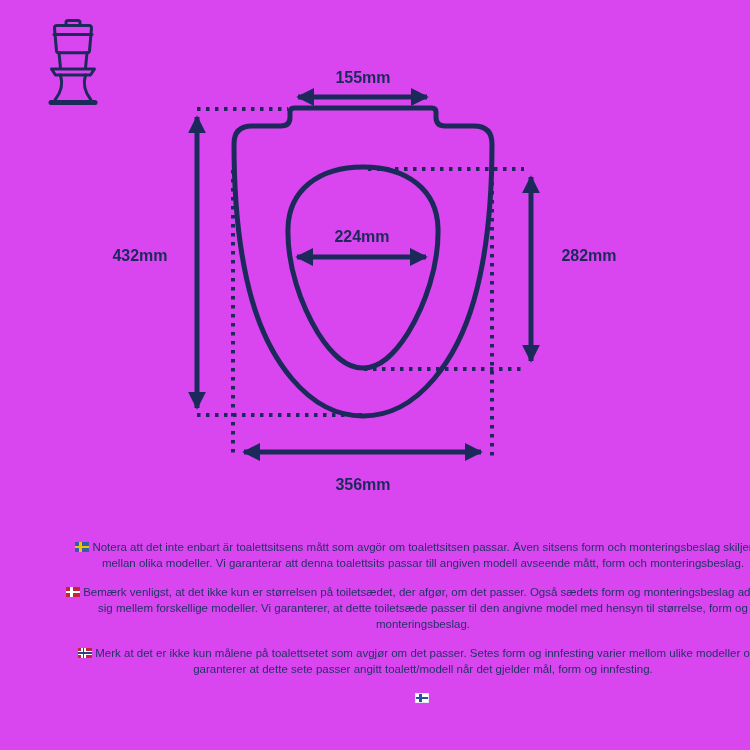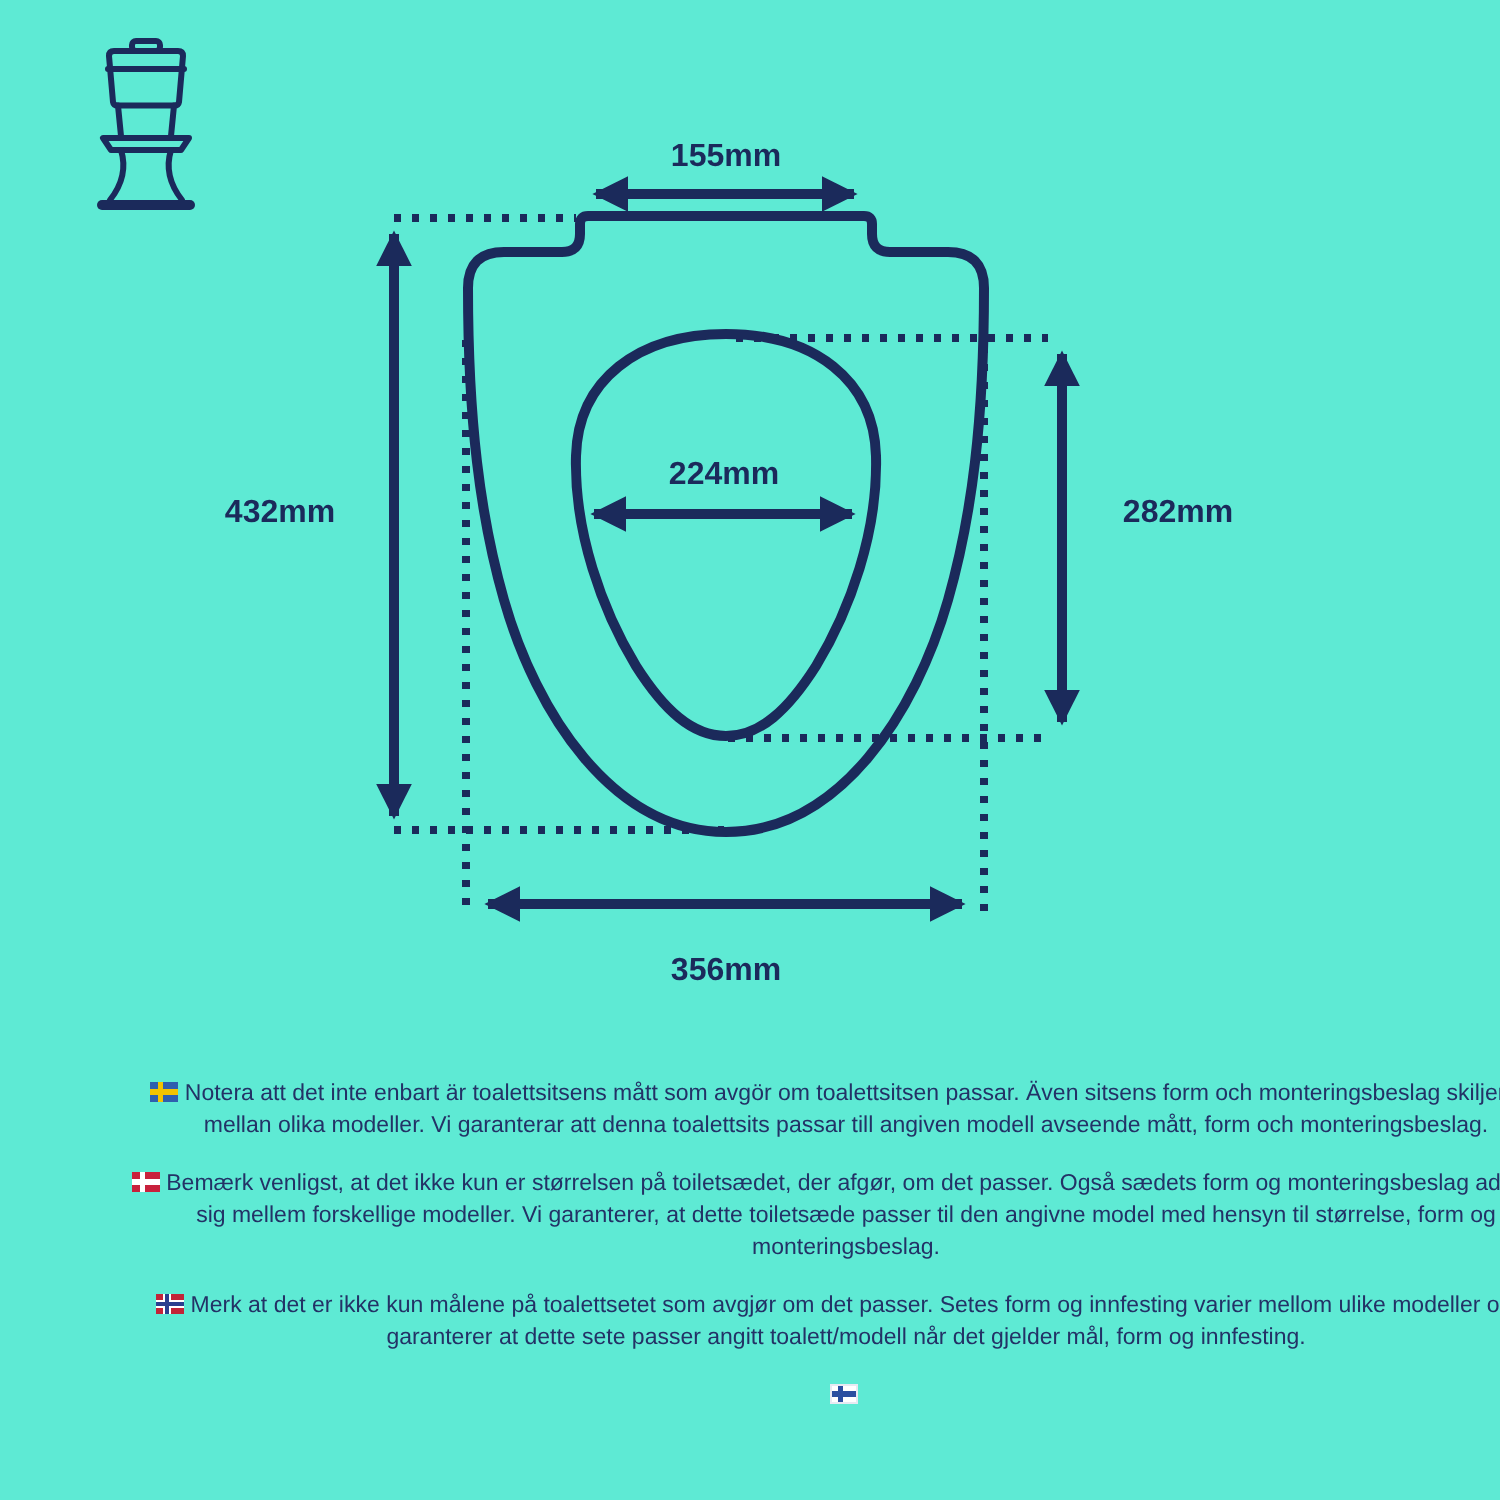--- a/index.html
+++ b/index.html
@@ -1,17 +1,17 @@
 <!DOCTYPE html>
 <html><head>
 <meta charset="utf-8">
 <style>
   html,body{margin:0;padding:0;background:#ffffff;}
   .canvas{
-    position:relative;width:750px;height:750px;background:#5eead4;overflow:hidden;
+    position:relative;width:750px;height:750px;background:#d946ef;overflow:hidden;
     font-family:"Liberation Sans",sans-serif;color:#233266;
   }
   .toilet-icon{position:absolute;left:40px;top:18px;width:66px;height:96px;}
   .diagram-svg{position:absolute;left:0;top:0;width:750px;height:525px;}
   .dim-label{font-family:"Liberation Sans",sans-serif;font-size:16px;font-weight:bold;fill:#1b2a5b;}
   .notes{position:absolute;left:0;top:539px;width:750px;padding-left:48px;}
   .note{width:97%;margin:0 auto 13px auto;text-align:center;font-size:11.5px;line-height:16px;color:#233266;}
   .flag{display:inline-block;width:14px;height:10px;margin-right:3px;vertical-align:-1px;}
   .flag-se{background-color:#2f5fae;background-image:
     linear-gradient(to bottom, transparent 36%, #f3c300 36%, #f3c300 64%, transparent 64%),

